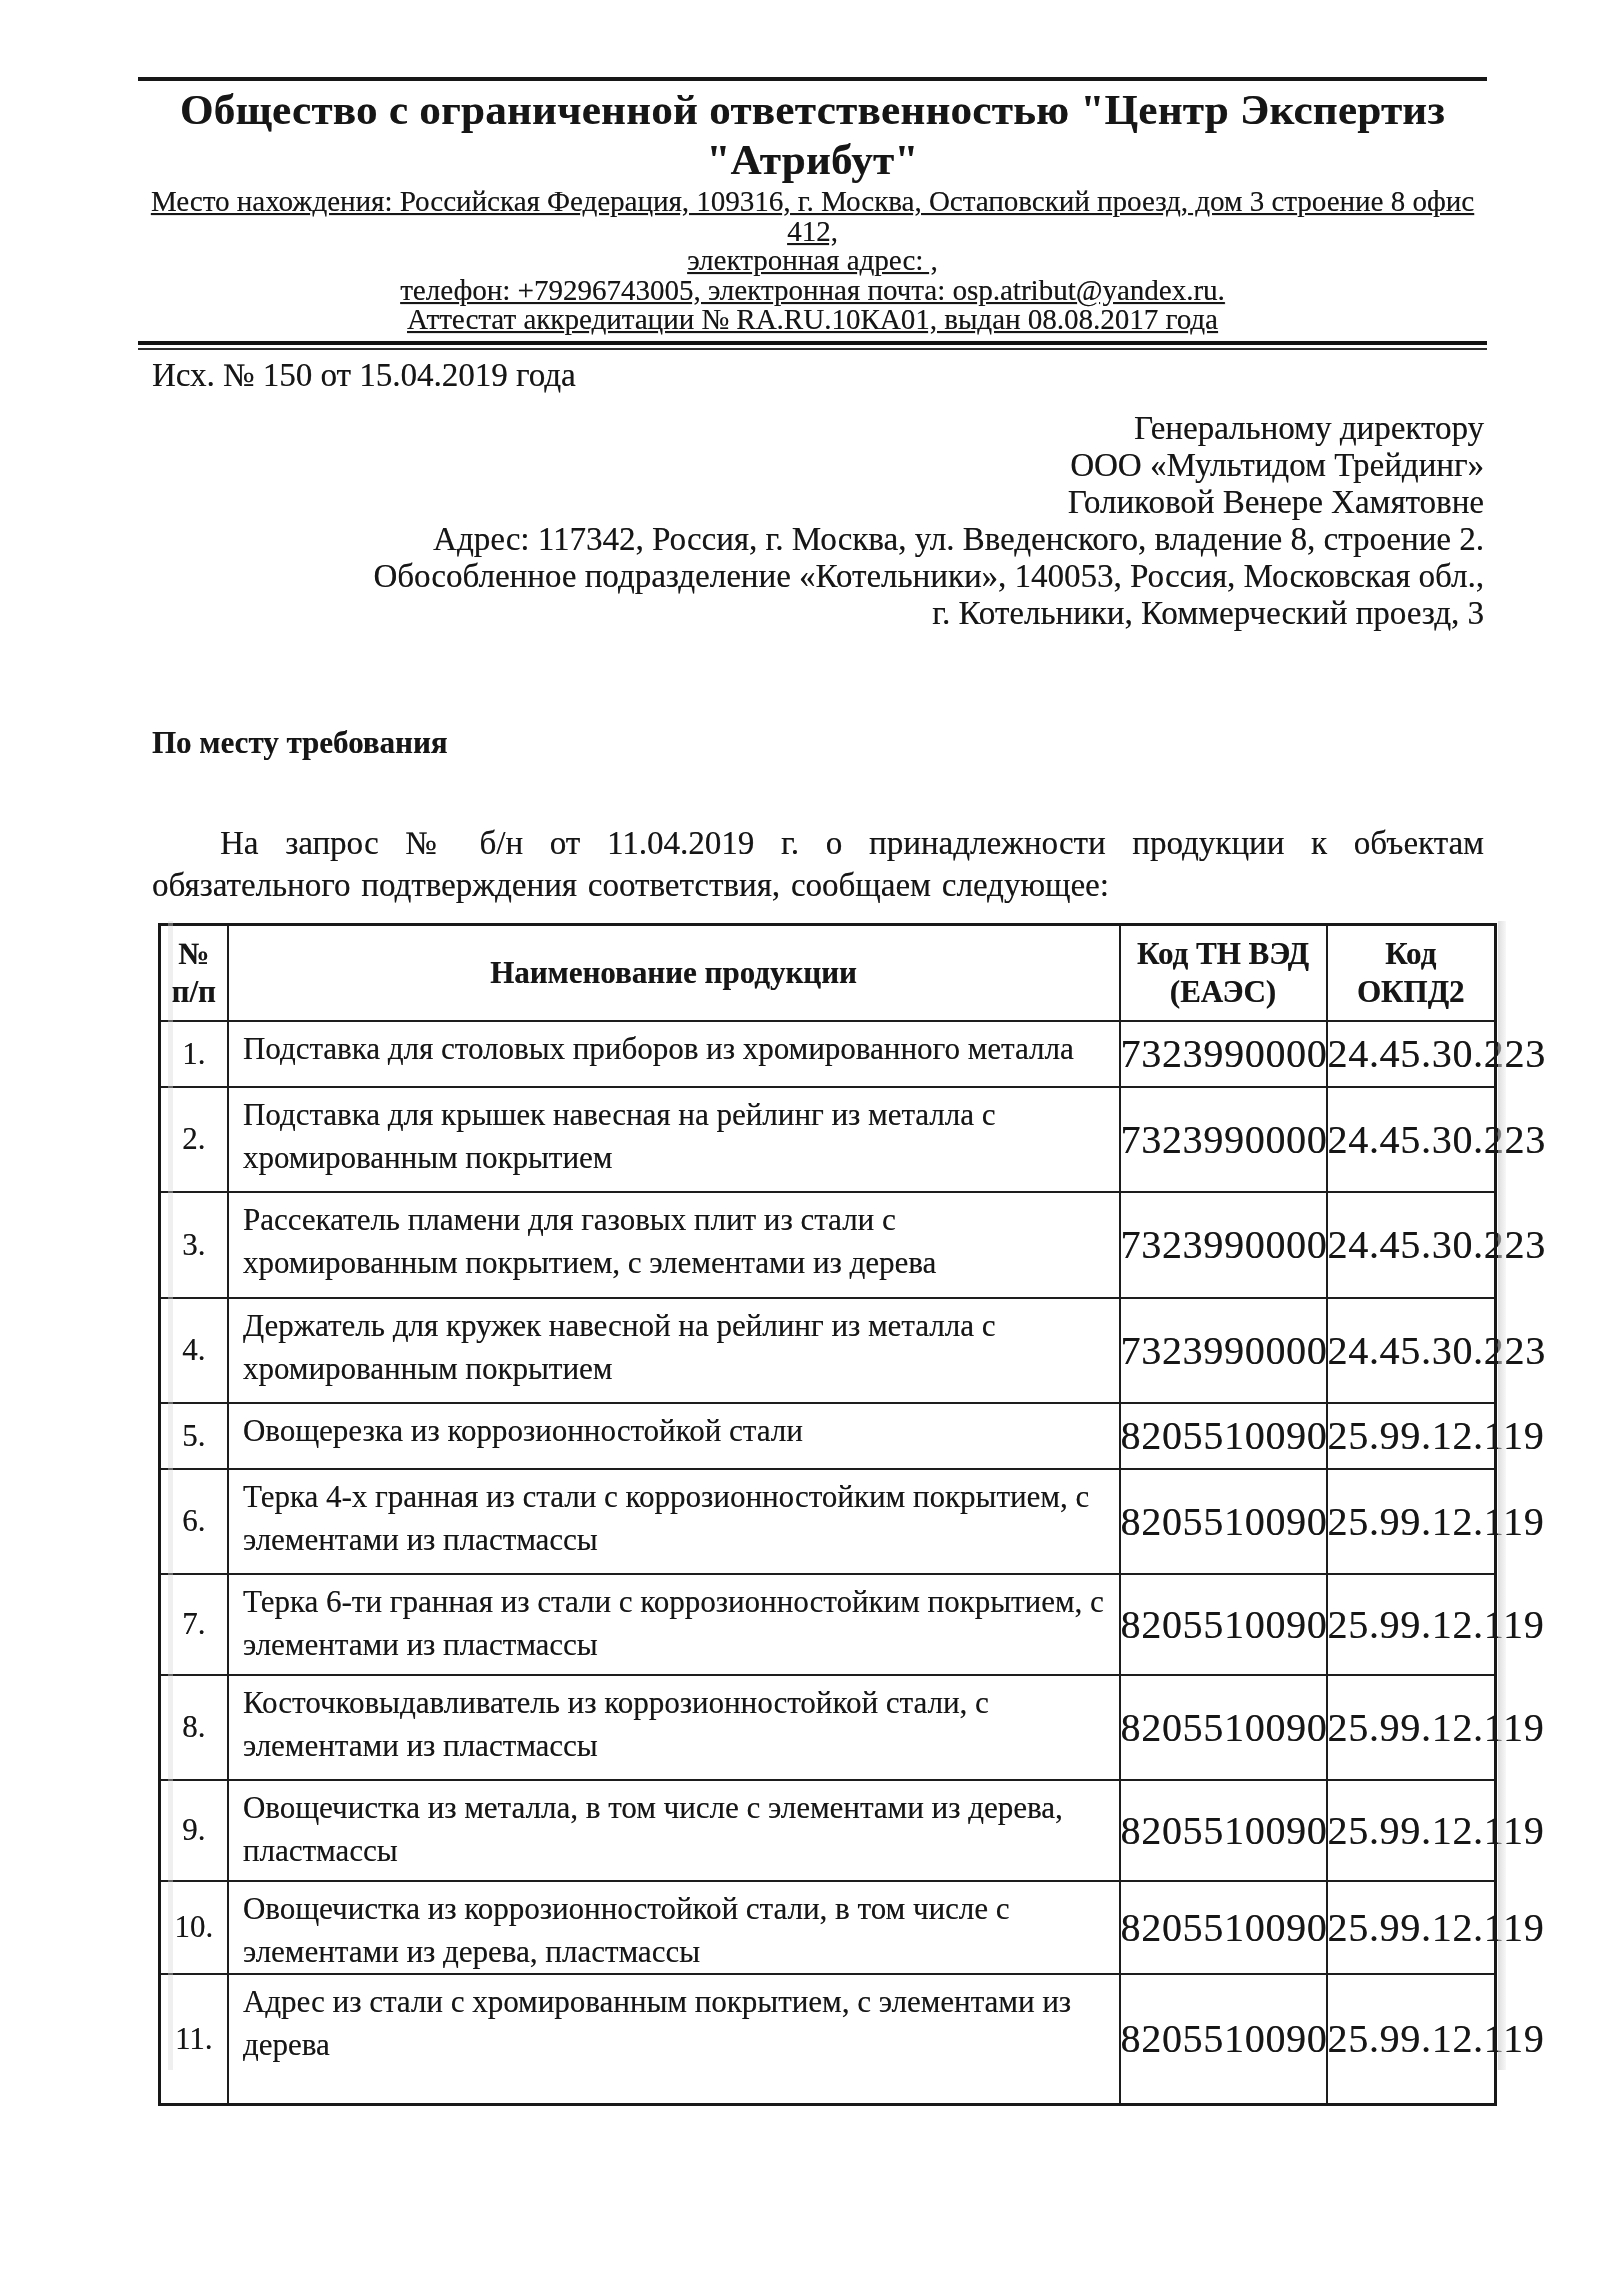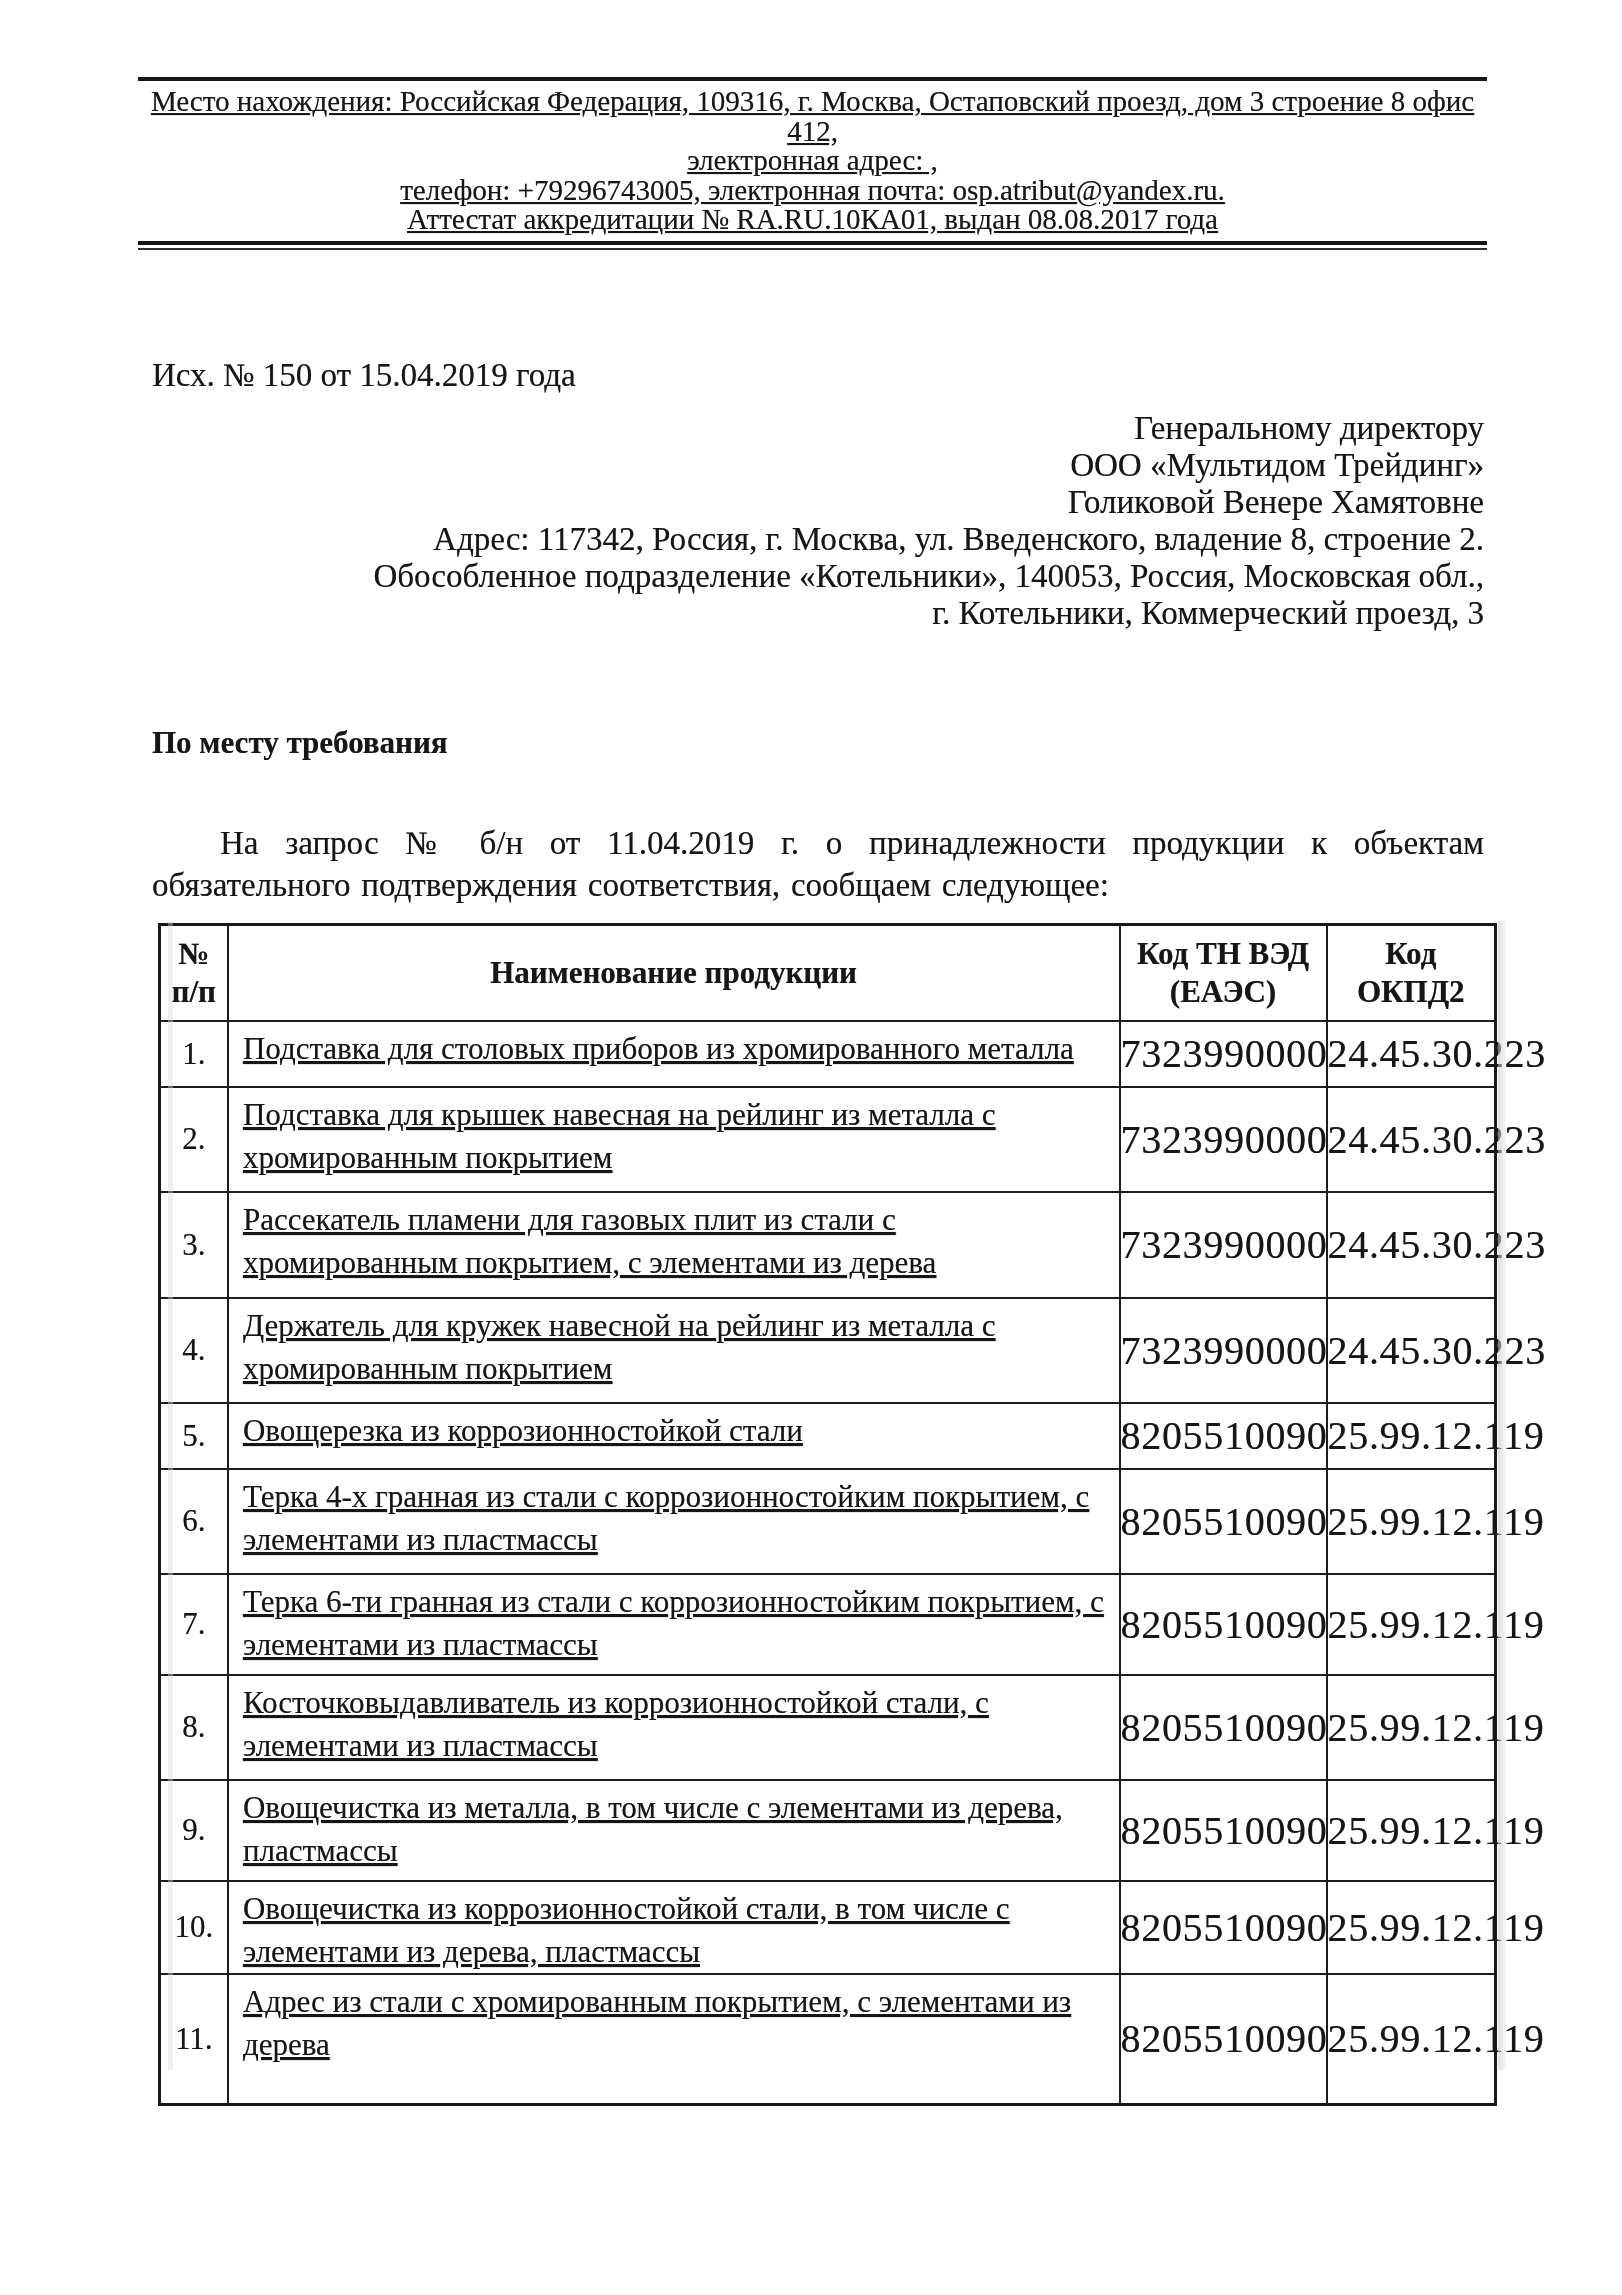--- a/index.html
+++ b/index.html
@@ -64,40 +64,43 @@
   }
   .products th {
     font-size:31px; font-weight:bold; line-height:38px;
     vertical-align:middle; text-align:center;
   }
   td.c-num { text-align:center; vertical-align:middle; font-size:31px; }
   td.c-name {
     text-align:left; vertical-align:top;
     font-size:31px; line-height:43px;
     padding:5.2px 13px 0 14.4px;
-    text-decoration:underline;
   }
   td.c-code { text-align:center; vertical-align:middle; font-size:40px; letter-spacing:0.7px; }
 
   
   .streak-right {
     position:absolute; left:1498px; top:921px; width:7.9px; height:1149px;
     background:linear-gradient(to right,#c4c4c4,#f1f1f1); opacity:0.55;
   }
   .streak-left {
     position:absolute; left:168px; top:921px; width:4.6px; height:1149px;
     background:#d8d8d8; opacity:0.4;
   }
 </style>
 </head>
 <body>
 
 <div class="page">
 
   <div class="letterhead">
+    <div class="company">
+      <div>Общество с ограниченной ответственностью "Центр Экспертиз</div>
+      <div>"Атрибут"</div>
+    </div>
     <div class="lh-small">
       <div>Место нахождения: Российская Федерация, 109316, г. Москва, Остаповский проезд, дом 3 строение 8 офис 412,</div>
       <div>электронная адрес: ,</div>
       <div>телефон: +79296743005, электронная почта: osp.atribut@yandex.ru.</div>
       <div>Аттестат аккредитации № RA.RU.10КА01, выдан 08.08.2017 года</div>
     </div>
     <div class="lh-bottom-rule"></div>
   </div>
 
   <div class="ref">Исх. № 150 от 15.04.2019 года</div>

